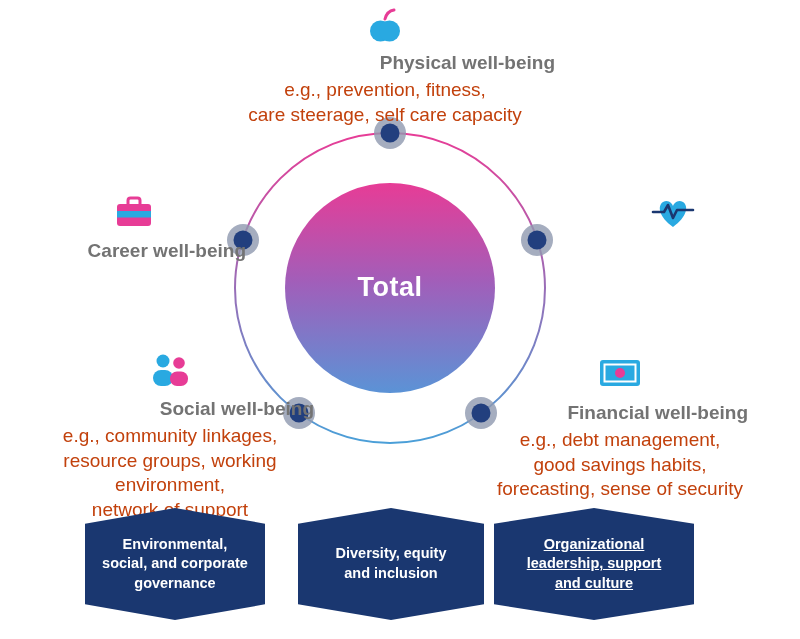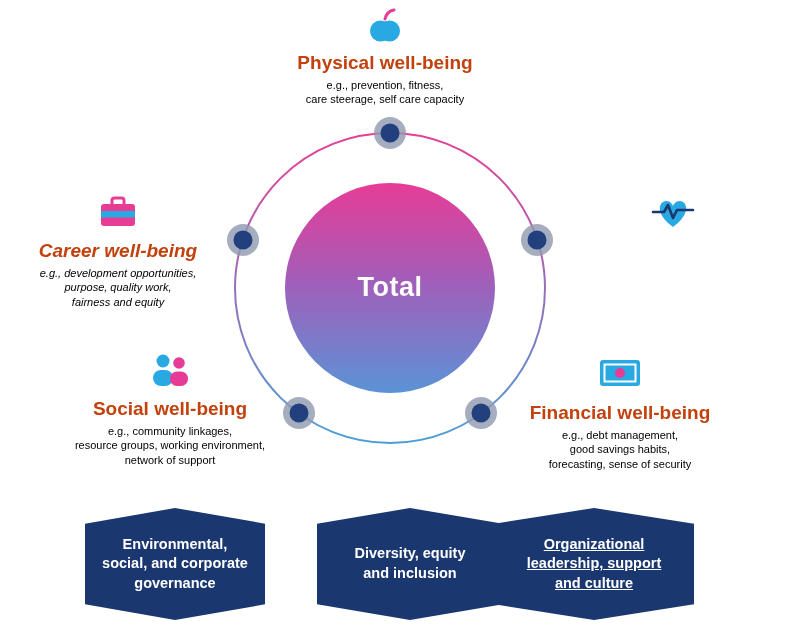--- a/index.html
+++ b/index.html
@@ -9,35 +9,35 @@
   }
   .orbit-svg{position:absolute;left:0;top:0;}
   .center-circle{
     position:absolute;left:285px;top:183px;width:210px;height:210px;border-radius:50%;
     background:linear-gradient(180deg,#e73c96 0%,#a05fba 48%,#5b93d6 100%);
     display:flex;flex-direction:row;align-items:center;justify-content:center;
     color:#ffffff;font-weight:bold;font-size:27px;line-height:1.25;letter-spacing:.5px;
   }
   .cat{position:absolute;text-align:center;}
   .cat .icon-wrap{display:block;height:42px;}
-  .cat .title{color:#c2410c;font-size:19px;font-weight:bold;margin:4px 0 4px;}
-  .cat .desc{color:#000000;font-size:11px;line-height:1.3;white-space:pre-line;}
+  .cat .title{color:#737373;font-size:19px;font-weight:bold;margin:4px 0 4px;text-align:right;}
+  .cat .desc{color:#c2410c;font-size:19px;line-height:1.3;white-space:pre-line;}
   .cat-physical{left:215px;top:6px;width:340px;}
-  .cat-career{left:6px;top:194px;width:224px;font-style:italic;}
+  .cat-career{left:22px;top:194px;width:224px;}
   .cat-emotional{left:552px;top:194px;width:242px;}
   .cat-social{left:26px;top:352px;width:288px;}
   .cat-financial{left:492px;top:356px;width:256px;}
   .banner{
     position:absolute;background:#1a3770;color:#ffffff;font-weight:bold;font-size:14.5px;
     line-height:1.35;text-align:center;display:flex;align-items:center;justify-content:center;
     clip-path:polygon(50% 0%, 100% 14%, 100% 86%, 50% 100%, 0% 86%, 0% 14%);
   }
   .banner span{white-space:pre-line;padding:0 10px;}
   .banner-1{left:85px;top:508px;width:180px;height:112px;}
-  .banner-2{left:298px;top:508px;width:186px;height:112px;margin-left:19px;}
+  .banner-2{left:298px;top:508px;width:186px;height:112px;}
   .banner-3{left:494px;top:508px;width:200px;height:112px;text-decoration:underline;}
 </style>
 </head>
 <body>
 
 <div class="canvas">
 
   <svg class="orbit-svg" width="800" height="639" viewBox="0 0 800 639">
     <defs>
       <linearGradient id="ringGrad" x1="0" y1="0" x2="0" y2="1">
@@ -126,23 +126,20 @@
 
   <div class="cat cat-career">
     <span class="icon-wrap">
       <svg width="42" height="38" viewBox="0 0 42 38">
         <rect x="15" y="4" width="12" height="10" rx="2.5" fill="none" stroke="#e73c96" stroke-width="3"></rect>
         <rect x="4" y="10" width="34" height="22" rx="3" fill="#e73c96"></rect>
         <rect x="4" y="17" width="34" height="6.5" fill="#29a9e1"></rect>
       </svg>
     </span>
     <div class="title">Career well-being</div>
-    <div class="desc">e.g., development opportunities,
-purpose, quality work,
-fairness and equity</div>
   </div>
 
   <div class="banner banner-1">
     <span>Environmental,
 social, and corporate
 governance</span>
   </div>
   <div class="banner banner-2">
     <span>Diversity, equity
 and inclusion</span>

